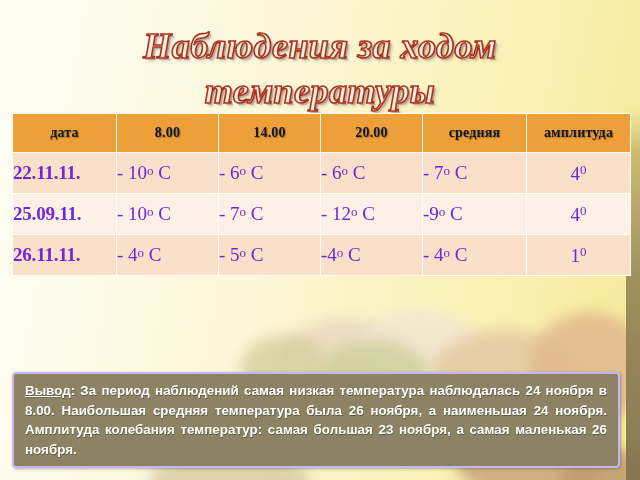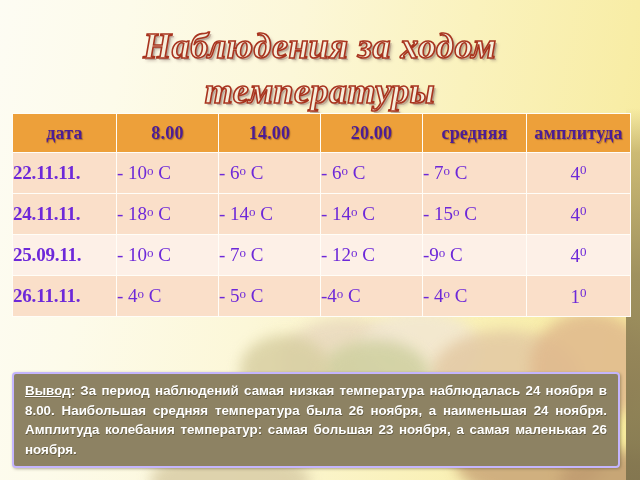--- a/index.html
+++ b/index.html
@@ -95,23 +95,23 @@
     width: 618px;
     table-layout: fixed;
   }
   table.obs th, table.obs td {
     border: 1.5px solid #fffdf7;
     padding: 0;
     font-family: "Liberation Serif", "DejaVu Serif", serif;
   }
   table.obs thead th {
     background: #eda03a;
-    color: #4c1d95;
-    font-weight: bold;
-    font-size: 18px;
+    color: #0f172a;
+    font-weight: bold;
+    font-size: 14px;
     height: 38px;
     text-align: center;
     text-shadow: 1px 1px 1px rgba(120,70,20,.55);
     letter-spacing: .2px;
   }
   table.obs tbody tr.odd  td { background: #fadfc9; }
   table.obs tbody tr.even td { background: #fdf0e7; }
   table.obs tbody td {
     height: 40px;
     font-size: 19px;
@@ -210,28 +210,20 @@
     </thead>
     <tbody>
       <tr class="odd">
         <td class="c-date">22.11.11.</td>
         <td class="c-temp">- 10<span class="deg">о</span> C</td>
         <td class="c-temp">- 6<span class="deg">о</span> C</td>
         <td class="c-temp">- 6<span class="deg">о</span> C</td>
         <td class="c-temp">- 7<span class="deg">о</span> C</td>
         <td class="c-amp">4<span class="sup0">0</span></td>
       </tr>
-      <tr class="odd">
-        <td class="c-date">24.11.11.</td>
-        <td class="c-temp">- 18<span class="deg">о</span> C</td>
-        <td class="c-temp">- 14<span class="deg">о</span> C</td>
-        <td class="c-temp">- 14<span class="deg">о</span> C</td>
-        <td class="c-temp">- 15<span class="deg">о</span> C</td>
-        <td class="c-amp">4<span class="sup0">0</span></td>
-      </tr>
       <tr class="even">
         <td class="c-date">25.09.11.</td>
         <td class="c-temp">- 10<span class="deg">о</span> C</td>
         <td class="c-temp">- 7<span class="deg">о</span> C</td>
         <td class="c-temp">- 12<span class="deg">о</span> C</td>
         <td class="c-temp">-9<span class="deg">о</span> C</td>
         <td class="c-amp">4<span class="sup0">0</span></td>
       </tr>
       <tr class="odd">
         <td class="c-date">26.11.11.</td>

